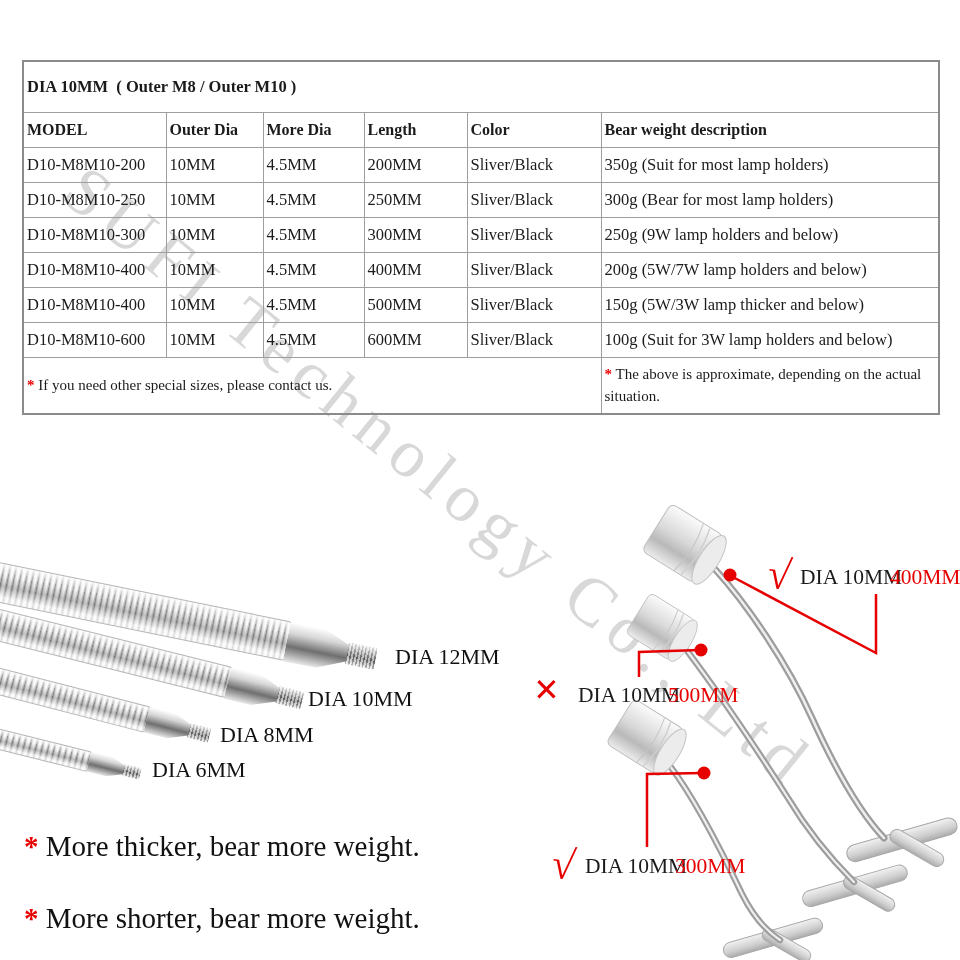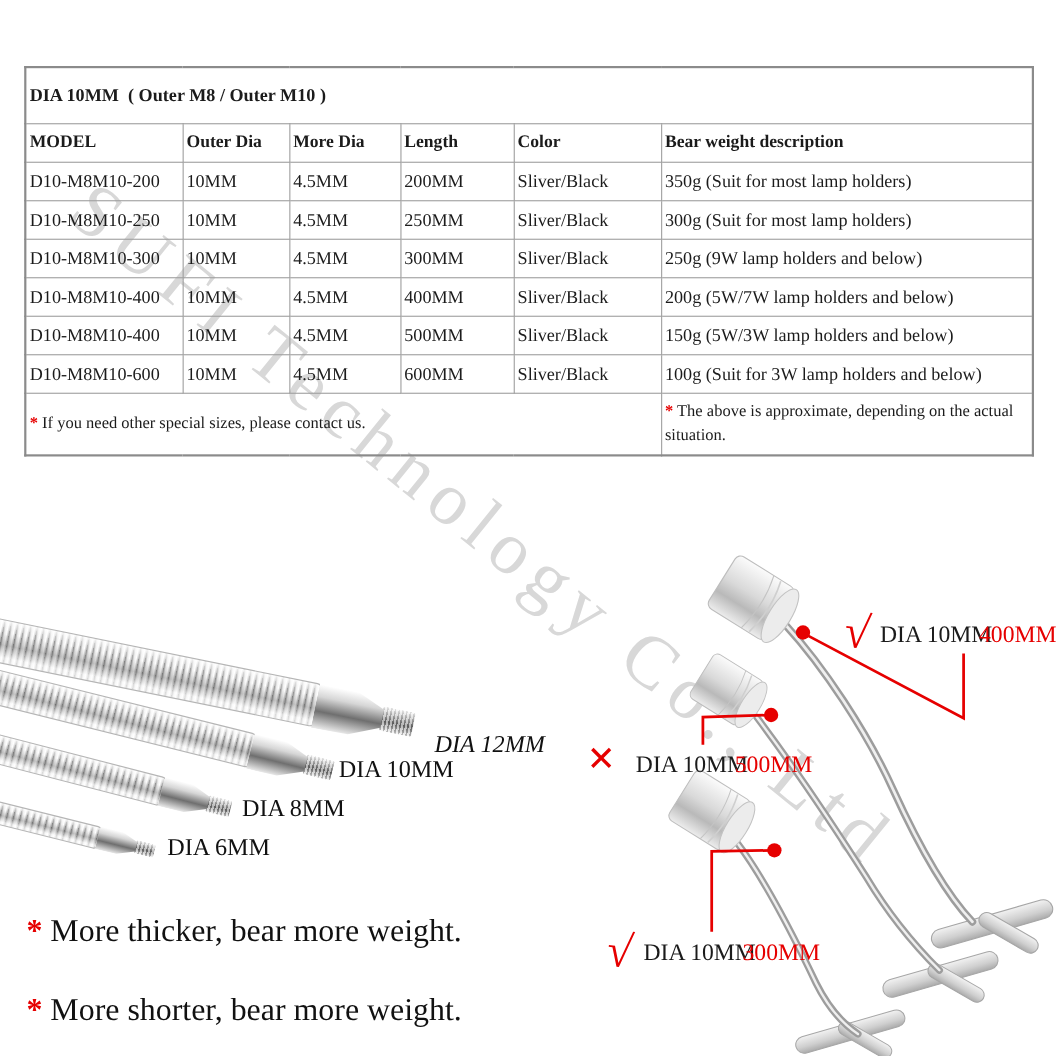--- a/index.html
+++ b/index.html
@@ -90,21 +90,21 @@
         <td>200MM</td>
         <td>Sliver/Black</td>
         <td>350g (Suit for most lamp holders)</td>
       </tr>
       <tr class="data">
         <td>D10-M8M10-250</td>
         <td>10MM</td>
         <td>4.5MM</td>
         <td>250MM</td>
         <td>Sliver/Black</td>
-        <td>300g (Suit for most lamp holders)</td>
+        <td>300g (Bear for most lamp holders)</td>
       </tr>
       <tr class="data">
         <td>D10-M8M10-300</td>
         <td>10MM</td>
         <td>4.5MM</td>
         <td>300MM</td>
         <td>Sliver/Black</td>
         <td>250g (9W lamp holders and below)</td>
       </tr>
       <tr class="data">
@@ -114,21 +114,21 @@
         <td>400MM</td>
         <td>Sliver/Black</td>
         <td>200g (5W/7W lamp holders and below)</td>
       </tr>
       <tr class="data">
         <td>D10-M8M10-400</td>
         <td>10MM</td>
         <td>4.5MM</td>
         <td>500MM</td>
         <td>Sliver/Black</td>
-        <td>150g (5W/3W lamp holders and below)</td>
+        <td>150g (5W/3W lamp thicker and below)</td>
       </tr>
       <tr class="data">
         <td>D10-M8M10-600</td>
         <td>10MM</td>
         <td>4.5MM</td>
         <td>600MM</td>
         <td>Sliver/Black</td>
         <td>100g (Suit for 3W lamp holders and below)</td>
       </tr>
       <tr class="foot">
@@ -159,21 +159,21 @@
     <div class="body" style="width:165px;height:25px;"></div>
     <div class="ferrule" style="width:44px;height:28px;"></div>
     <div class="stud" style="width:22px;height:15px;"></div>
   </div>
   <div class="tube" style="left:-12px;top:725px;transform:rotate(14deg);">
     <div class="body" style="width:105px;height:19px;"></div>
     <div class="ferrule" style="width:36px;height:22px;"></div>
     <div class="stud" style="width:18px;height:12px;"></div>
   </div>
 
-  <div class="dia-label" style="left:395px;top:664px;font-style:italic;">DIA 12MM</div>
+  <div class="dia-label" style="left:395px;top:644px;">DIA 12MM</div>
   <div class="dia-label" style="left:308px;top:686px;">DIA 10MM</div>
   <div class="dia-label" style="left:220px;top:722px;">DIA 8MM</div>
   <div class="dia-label" style="left:152px;top:757px;">DIA 6MM</div>
 
   <svg class="lamps" width="960" height="960" viewBox="0 0 960 960">
     <defs>
       <linearGradient id="gHead" x1="0" y1="0" x2="0" y2="1">
         <stop offset="0" stop-color="#fbfbfb"></stop>
           <stop offset="0.45" stop-color="#d9d9d9"></stop>
         <stop offset="0.7" stop-color="#b9b9b9"></stop>

